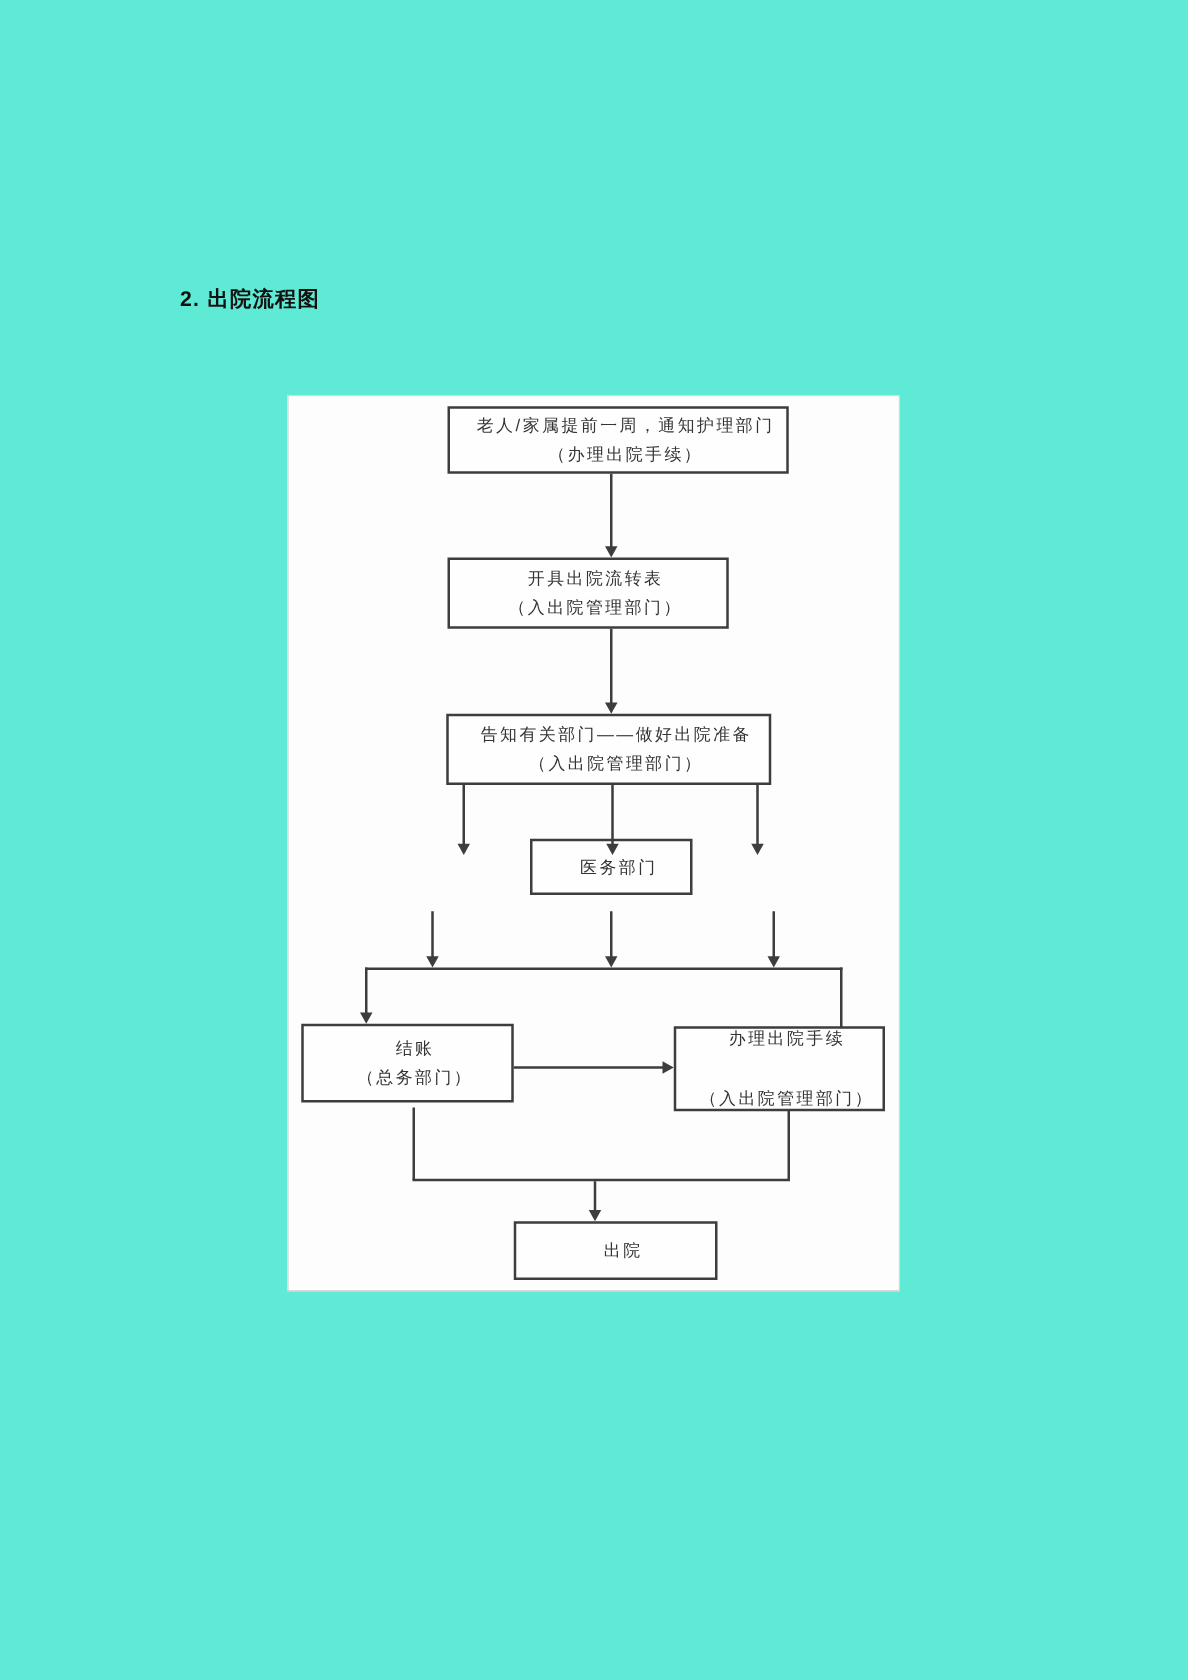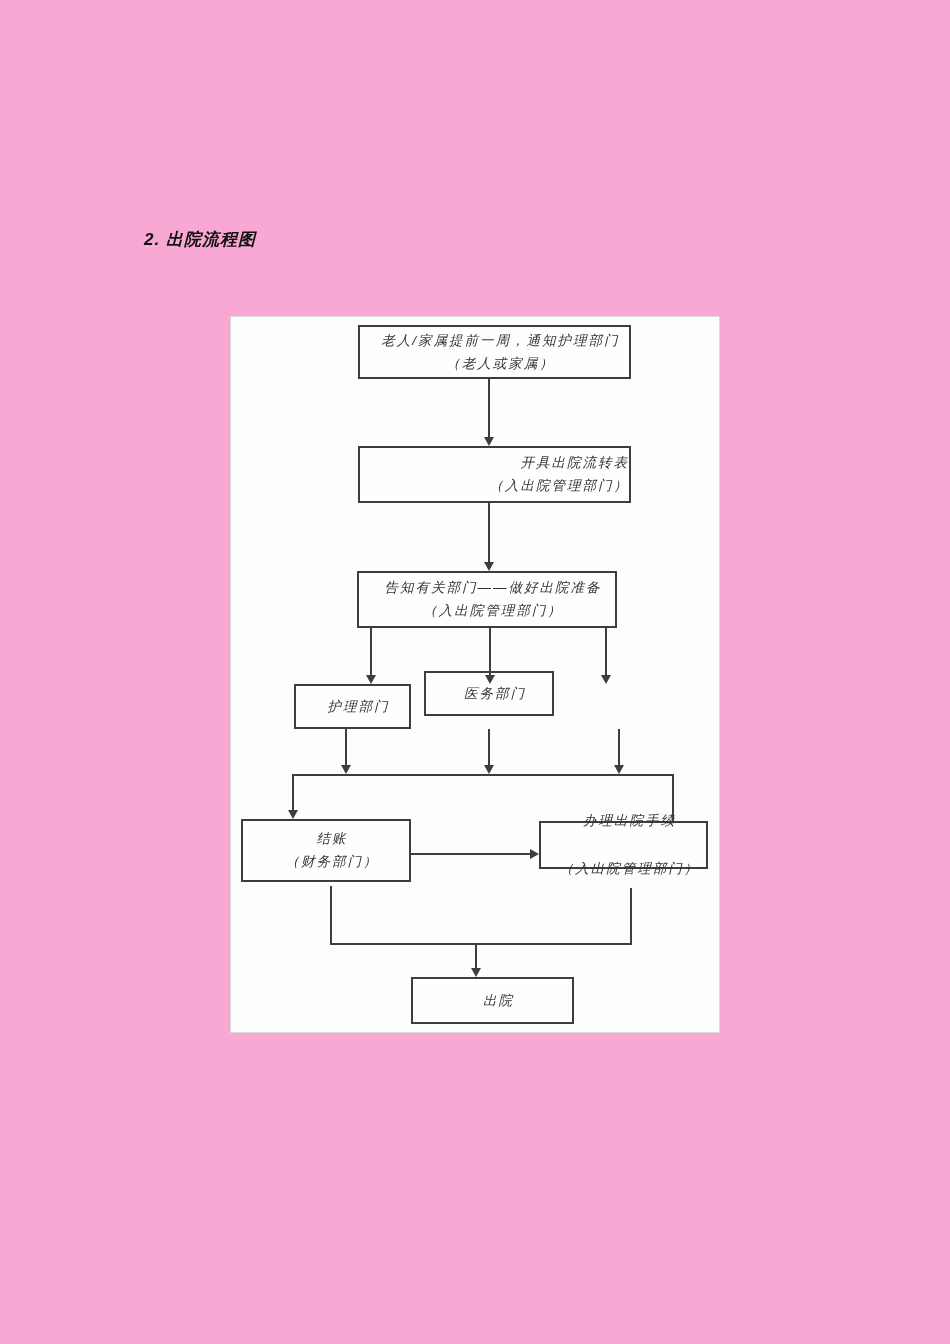--- a/index.html
+++ b/index.html
@@ -5,24 +5,23 @@
   :root{
     --line:#3d3d3d;
     --boxborder:#3d3d3d;
     --text:#333333;
   }
   *{margin:0;padding:0;box-sizing:border-box;}
   html,body{background:#ffffff;}
   .page{
     position:relative;
     width:950px;height:1344px;
-    background:#f9a8d4;
+    background:#5eead4;
     font-family:"Liberation Sans","DejaVu Sans",sans-serif;
     overflow:hidden;
-    font-style:italic;
   }
   .doc-title{
     position:absolute;left:144px;top:230px;
     font-size:17px;font-weight:bold;color:#111111;
     letter-spacing:1px;line-height:20px;
   }
   .panel{
     position:absolute;left:230px;top:316px;
     width:490px;height:717px;
     background:#fdfdfd;
@@ -61,65 +60,62 @@
     left:0;right:7px;height:2px;background:var(--line);
   }
   .harrow::after{
     content:"";position:absolute;top:50%;transform:translateY(-50%);
     right:0;width:0;height:0;
     border-top:5px solid transparent;border-bottom:5px solid transparent;
     border-left:9px solid var(--line);
   }
   
   .n-notify   {left:127px;top:8px;  width:273px;height:54px;}
-  .n-issue    {left:127px;top:129px;width:273px;height:57px;align-items:flex-end;}
+  .n-issue    {left:127px;top:129px;width:225px;height:57px;}
   .n-inform   {left:126px;top:254px;width:260px;height:57px;}
   .n-nursing  {left:63px; top:367px;width:117px;height:45px;}
   .n-medical  {left:193px;top:354px;width:130px;height:45px;}
   .n-general  {left:336px;top:367px;width:117px;height:45px;}
   .n-settle   {left:10px; top:502px;width:170px;height:63px;}
-  .n-procedure{left:308px;top:504px;width:169px;height:48px;gap:32px;}
+  .n-procedure{left:308px;top:504px;width:169px;height:68px;gap:32px;}
   .n-discharge{left:180px;top:660px;width:163px;height:47px;}
 </style>
 </head>
 <body>
 
 <div class="page">
 
   <div class="doc-title">2. 出院流程图</div>
 
   <div class="panel">
 
     <div class="fbox n-notify">
       <span>老人/家属提前一周，通知护理部门</span>
-      <span>（老人或家属）</span>
+      <span>（办理出院手续）</span>
     </div>
 
     <div class="fbox n-issue">
       <span>开具出院流转表</span>
       <span>（入出院管理部门）</span>
     </div>
 
     <div class="fbox n-inform">
       <span>告知有关部门——做好出院准备</span>
       <span>（入出院管理部门）</span>
     </div>
 
-    <div class="fbox n-nursing">
-      <span>护理部门</span>
-    </div>
 
     <div class="fbox n-medical">
       <span>医务部门</span>
     </div>
 
 
     <div class="fbox n-settle">
       <span>结账</span>
-      <span>（财务部门）</span>
+      <span>（总务部门）</span>
     </div>
 
     <div class="fbox n-procedure">
       <span>办理出院手续</span>
       <span>（入出院管理部门）</span>
     </div>
 
     <div class="fbox n-discharge">
       <span>出院</span>
     </div>

